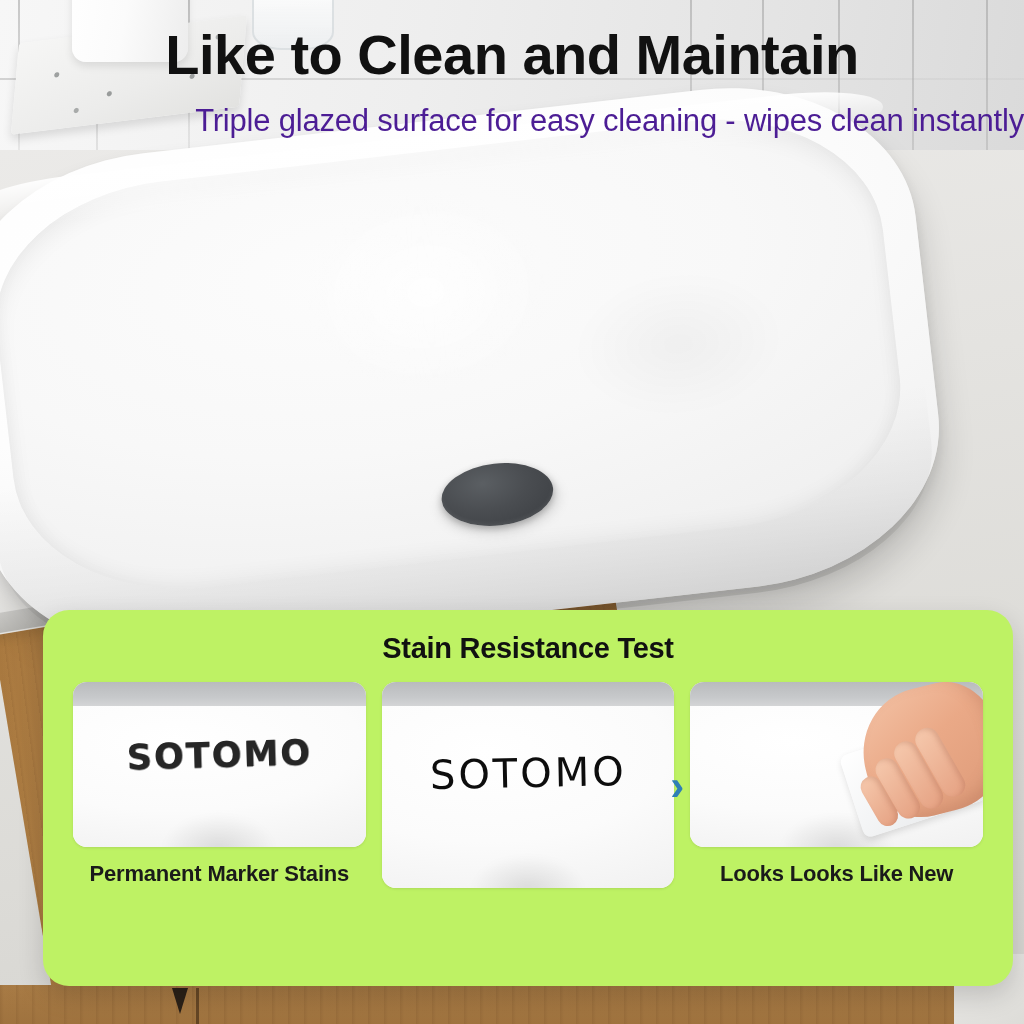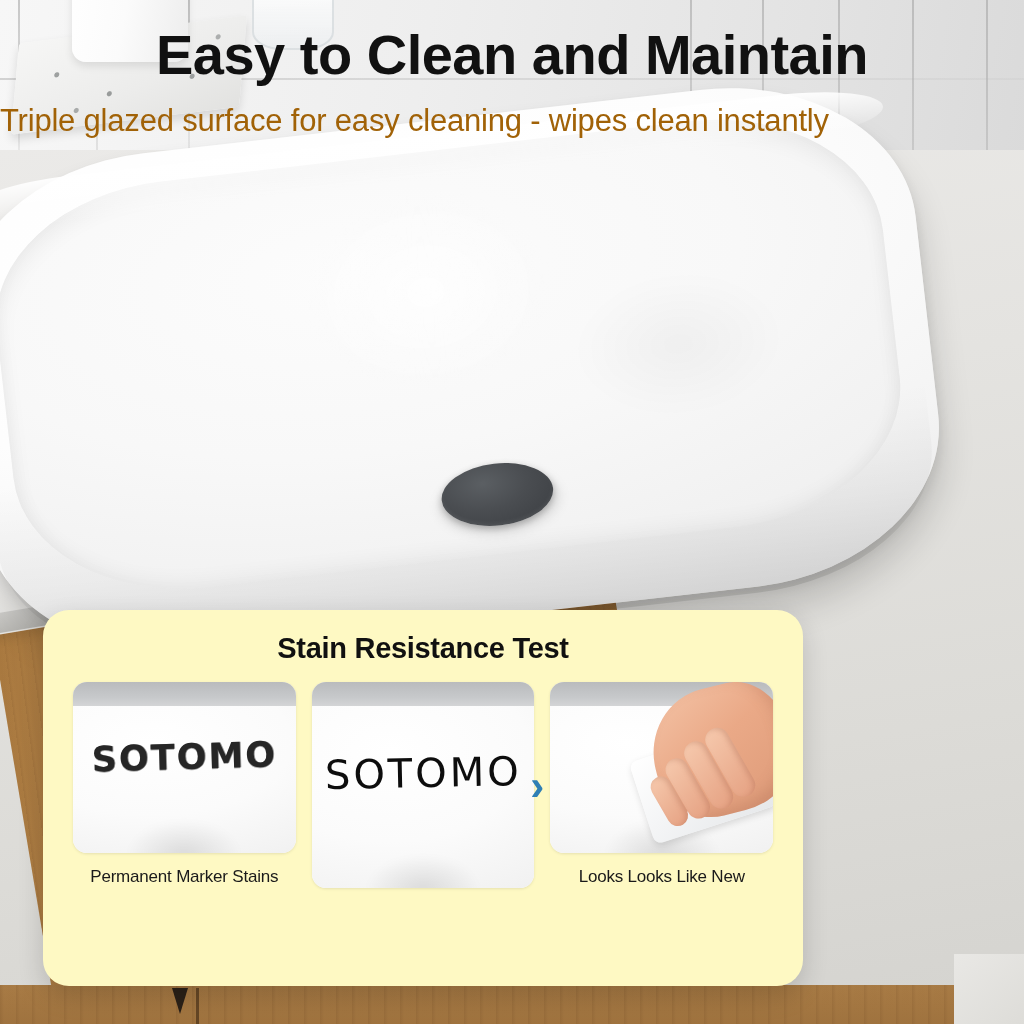--- a/index.html
+++ b/index.html
@@ -237,34 +237,34 @@
     text-align: center;
     font-size: 56px;
     font-weight: 700;
     letter-spacing: -0.5px;
     color: #111111;
     line-height: 1.05;
   }
   .subhead {
     position: absolute;
     left: 0; right: 0; top: 103px;
-    text-align: left;
+    text-align: right;
     font-size: 31px;
     font-weight: 400;
     letter-spacing: -0.2px;
-    color: #a16207;
+    color: #4c1d95;
     line-height: 1.15;
   }
 
   
   .card {
     position: absolute;
     left: 43px; top: 610px;
-    width: 760px; height: 376px;
-    background: #fef9c3;
+    width: 970px; height: 376px;
+    background: #bef264;
     border-radius: 26px;
     box-shadow: 0 10px 26px rgba(0,0,0,.16);
   }
   .card-title {
     position: absolute;
     left: 0; right: 0; top: 22px;
     text-align: center;
     font-size: 29px;
     font-weight: 700;
     letter-spacing: -0.3px;
@@ -379,22 +379,22 @@
     width: 26px;
     height: 40px;
     display: flex;
     align-items: center;
     justify-content: center;
     color: #2f7fb5;
   }
   .caption {
     margin-top: 14px;
     text-align: center;
-    font-size: 17px;
-    font-weight: 400;
+    font-size: 22px;
+    font-weight: 700;
     color: #1a1a1a;
     line-height: 1.22;
     letter-spacing: -0.2px;
   }
 </style>
 </head>
 <body>
 
 <div id="stage">
 
@@ -433,21 +433,21 @@
       <div class="sink-wall-shade"></div>
       <div class="sink-basin"></div>
       <div class="sink-rim-hl"></div>
       <div class="sink-sheen"></div>
       <div class="sink-sheen2"></div>
       <div class="drain-shadow"></div>
       <div class="drain"></div>
     </div>
   </div>
 
-  <div class="headline">Easy to Clean and Maintain</div>
+  <div class="headline">Like to Clean and Maintain</div>
   <div class="subhead">Triple glazed surface for easy cleaning - wipes clean instantly</div>
 
   <div class="card">
     <div class="card-title">Stain Resistance Test</div>
 
     <div class="panels">
 
       <div class="panel-col">
         <div class="thumb">
           <div class="thumb-top"></div>

